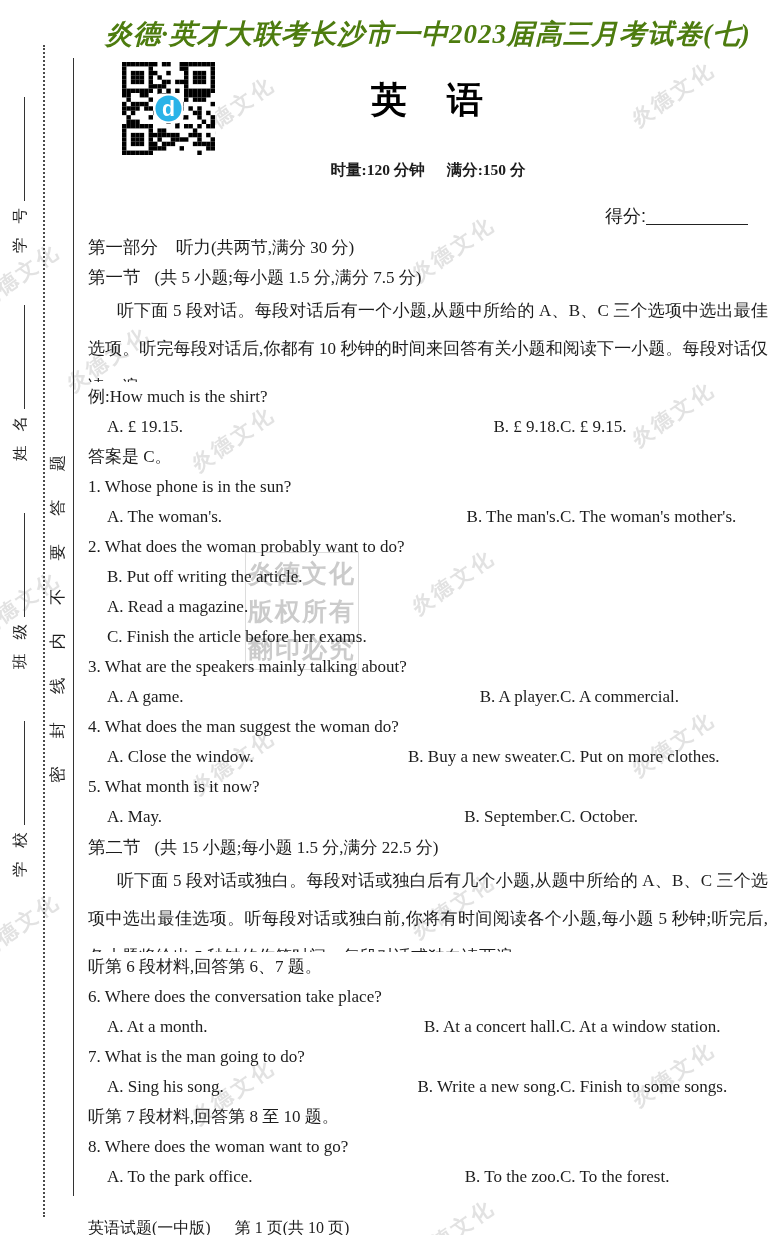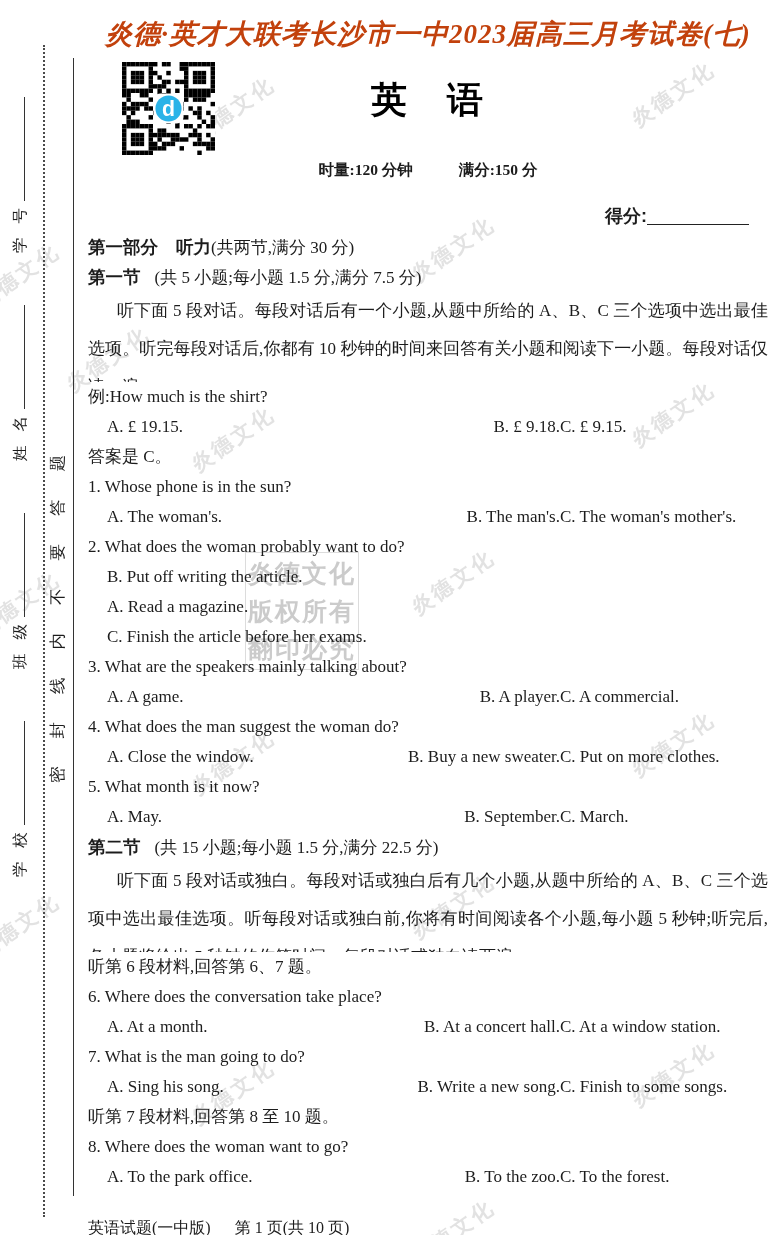--- a/index.html
+++ b/index.html
@@ -18,36 +18,36 @@
   .side-fields{position:absolute;left:-370px;top:467px;width:780px;height:40px;line-height:40px;
       transform:rotate(-90deg);display:flex;justify-content:space-between;z-index:2;font-size:15.5px;}
   .fld{white-space:nowrap;}
   .fld .lab{letter-spacing:5px;}
   .fline{display:inline-block;width:104px;height:1.05em;border-bottom:1px solid #333;margin-left:2px;}
   .seal{position:absolute;left:-130px;top:590px;width:376px;height:30px;line-height:30px;
       transform:rotate(-90deg);text-align:center;letter-spacing:28px;font-size:16.5px;
       white-space:nowrap;z-index:2;}
   
   .exam-title{position:absolute;left:88px;top:16px;width:680px;text-align:center;z-index:2;
-      font-size:27px;font-weight:bold;font-style:italic;letter-spacing:1px;color:#c2410c;}
+      font-size:27px;font-weight:bold;font-style:italic;letter-spacing:1px;color:#4d7c0f;}
   .qr{position:absolute;left:122px;top:62px;z-index:2;}
   .subject{position:absolute;left:88px;top:76px;width:680px;text-align:center;z-index:2;
       font-size:36px;font-weight:bold;letter-spacing:2px;
       font-family:"Liberation Sans","DejaVu Sans",sans-serif;color:#000;}
   .meta{position:absolute;left:88px;top:160px;width:680px;text-align:center;z-index:2;
       font-size:15.5px;font-weight:bold;}
-  .meta span{margin:0 21px;text-align:center;}
+  .meta span{margin:0 9px;text-align:center;}
   .score{position:absolute;left:605px;top:204px;z-index:2;font-size:18px;white-space:nowrap;}
   .score .b{font-size:18px;}
   .score-line{display:inline-block;width:102px;height:18px;border-bottom:1.6px solid #222;vertical-align:-3px;}
   
   .flow{position:absolute;left:88px;top:232px;width:680px;z-index:2;}
   .ln{height:30px;line-height:30px;white-space:nowrap;font-size:17px;}
   .para{height:90px;line-height:38px;font-size:17px;text-align:justify;text-indent:1.7em;overflow:hidden;}
-  .b{font-family:"Liberation Sans","DejaVu Sans",sans-serif;font-weight:bold;font-size:17.5px;}
+  .b{font-family:"Liberation Sans","DejaVu Sans",sans-serif;font-weight:normal;font-size:17.5px;}
   .pb{margin-right:18px;}
   .sb{margin-right:14px;}
   .opt-row{padding-left:19px;}
   .oA{display:inline-block;width:215px;}
   .oB{display:inline-block;width:238px;text-align:right;}
   .stack{padding-left:19px;}
   .footer{position:absolute;left:88px;top:1218px;width:680px;text-align:left;z-index:2;font-size:16px;}
   .footer .pgl{margin-left:24px;}
 </style>
 </head>
@@ -371,21 +371,21 @@
       <span class="oA">A. A game.</span><span class="oB">B. A player.</span><span>C. A commercial.</span>
     </div>
 
     <div class="ln">4. What does the man suggest the woman do?</div>
     <div class="ln opt-row">
       <span class="oA">A. Close the window.</span><span class="oB">B. Buy a new sweater.</span><span>C. Put on more clothes.</span>
     </div>
 
     <div class="ln">5. What month is it now?</div>
     <div class="ln opt-row">
-      <span class="oA">A. May.</span><span class="oB">B. September.</span><span>C. March.</span>
+      <span class="oA">A. May.</span><span class="oB">B. September.</span><span>C. October.</span>
     </div>
 
     <div class="ln">
       <span class="b sb">第二节</span><span>(共 15 小题;每小题 1.5 分,满分 22.5 分)</span>
     </div>
 
     <div class="para">听下面 5 段对话或独白。每段对话或独白后有几个小题,从题中所给的 A、B、C 三个选项中选出最佳选项。听每段对话或独白前,你将有时间阅读各个小题,每小题 5 秒钟;听完后,各小题将给出 5 秒钟的作答时间。每段对话或独白读两遍。</div>
 
     <div class="ln">听第 6 段材料,回答第 6、7 题。</div>
 

